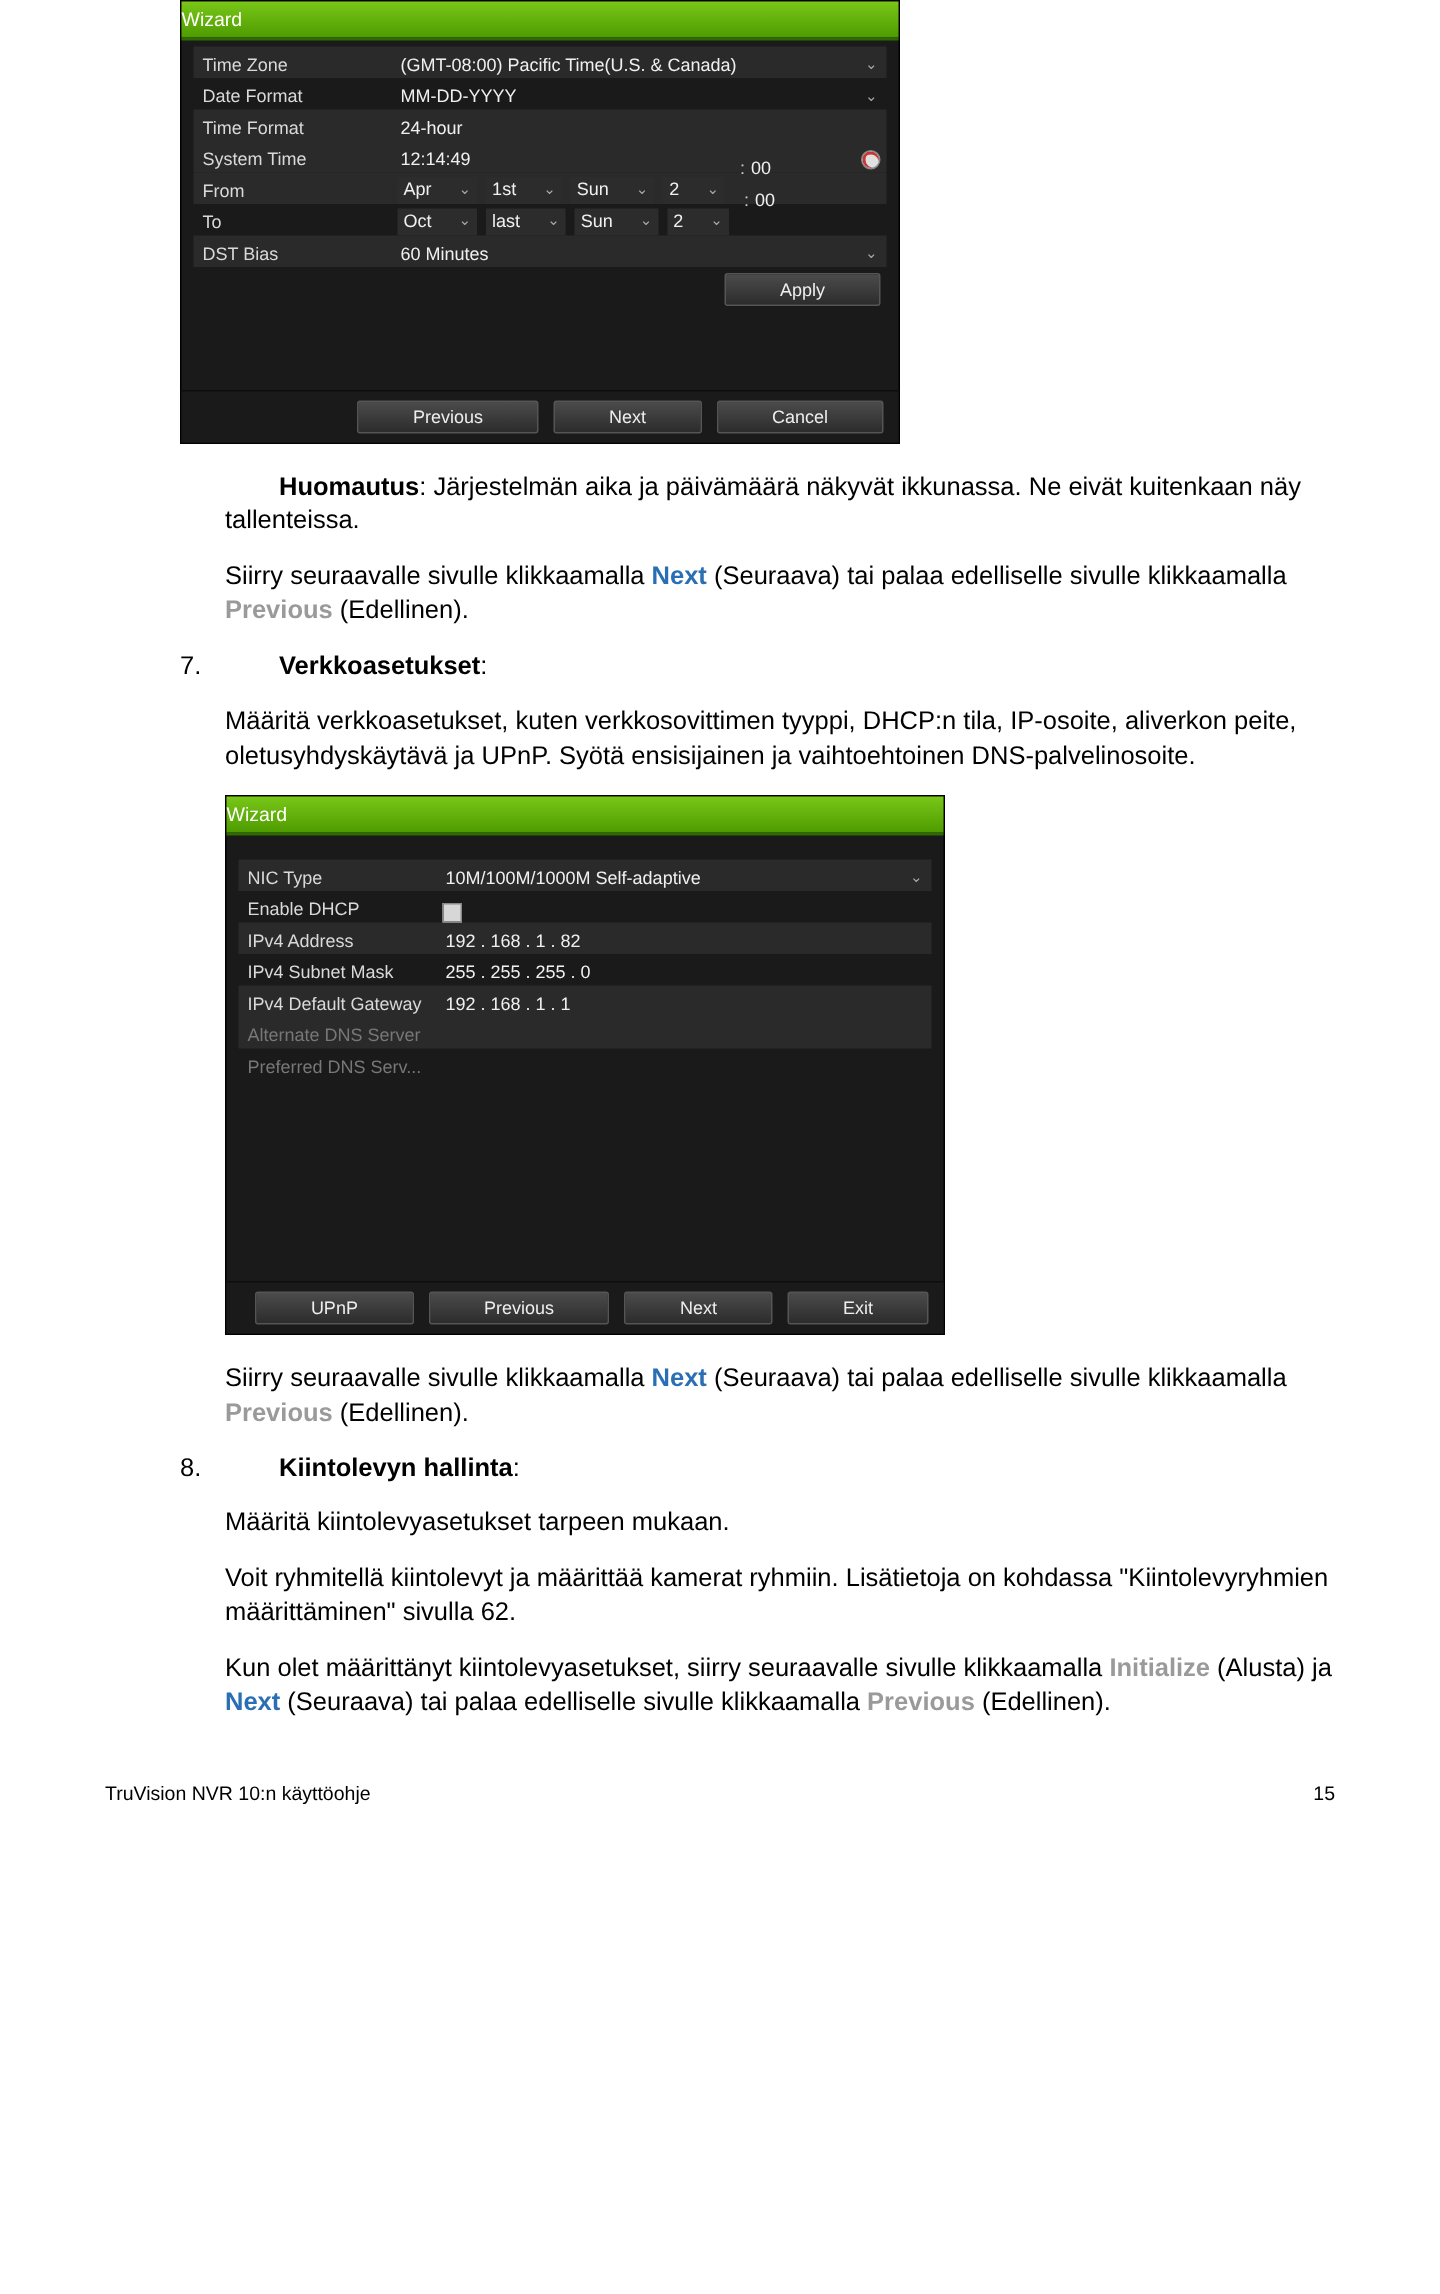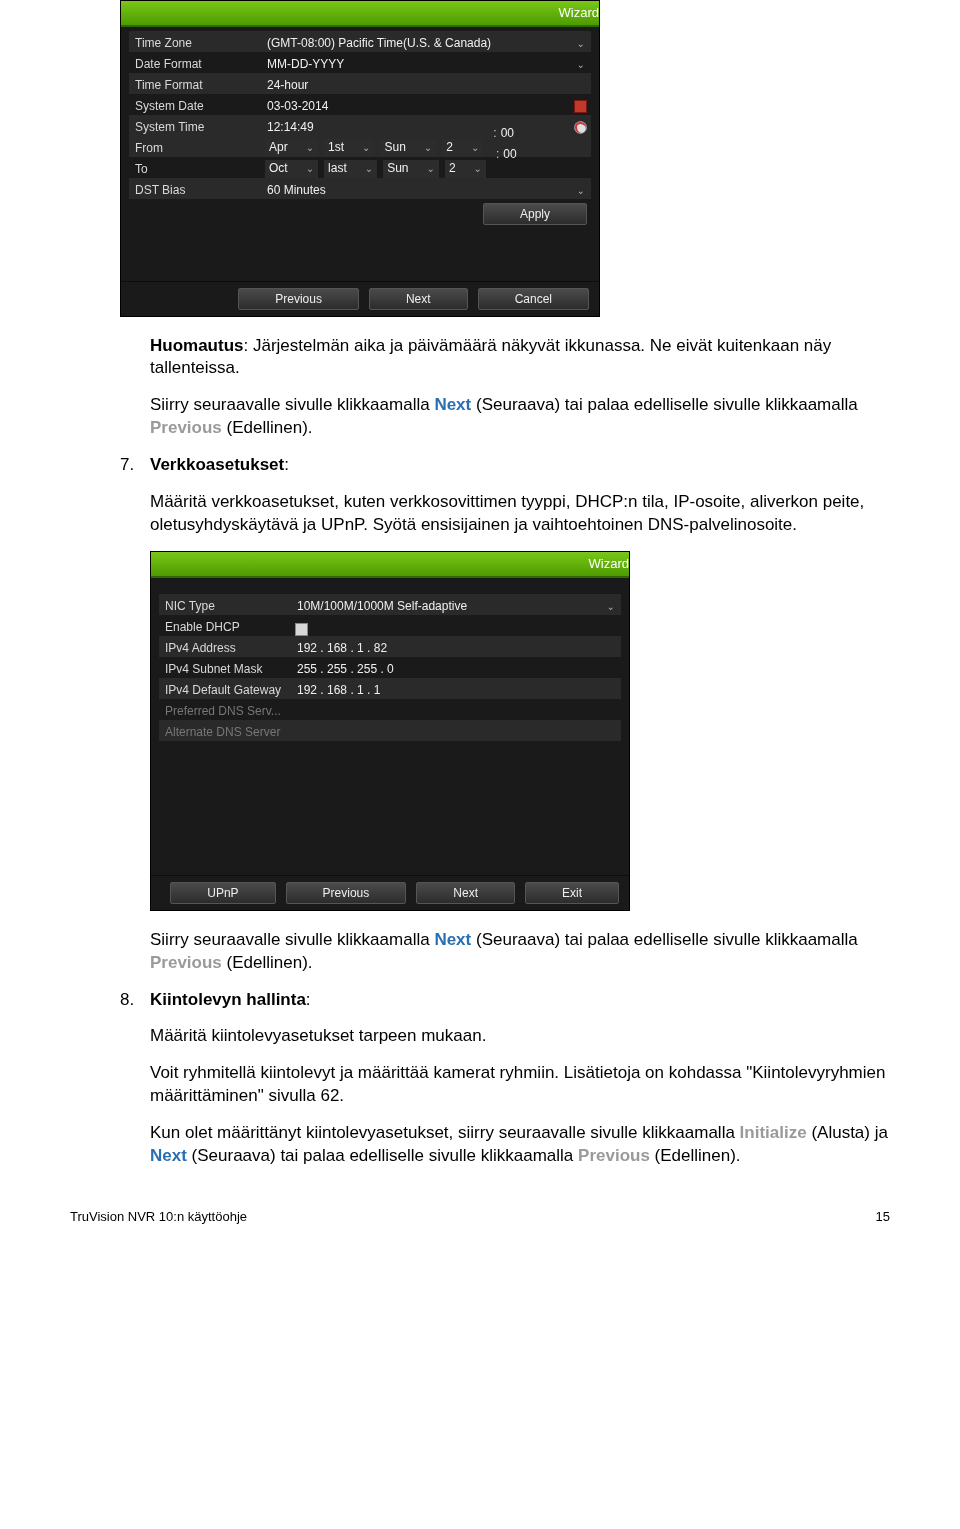--- a/index.html
+++ b/index.html
@@ -18,21 +18,21 @@
   .wizard {
     background: #1a1a1a;
     color: #cfcfcf;
     font-size: 12px;
     border: 1px solid #000;
     margin-bottom: 18px;
   }
   .wiz-titlebar {
     background: linear-gradient(#79c718, #4e9b00);
     color: #fff;
-    text-align: right;
+    text-align: left;
     font-weight: 400;
     padding: 3px 0;
     font-size: 13px;
     border-bottom: 2px solid #2e6a00;
   }
   .wiz-body { padding: 4px 8px 4px 8px; }
   .wiz-row {
     display: flex;
     align-items: flex-end;
     height: 21px;
@@ -113,21 +113,21 @@
     cursor: pointer;
   }
   .wiz-spacer { height: 50px; }
   .wiz-spacer-lg { height: 130px; }
 
   
   .para { margin: 14px 0 14px 50px; }
   .para-ind { margin-left: 80px; }
   .numitem { display: flex; margin: 14px 0 6px 50px; }
   .numitem .num { width: 30px; flex-shrink: 0; }
-  .bold { font-weight: 700; }
+  .bold { font-weight: 700; margin-left: 36px; }
   .blue { color: #2a6fb3; font-weight: 700; }
   .grey { color: #9a9a9a; font-weight: 700; }
 
   .footer {
     display: flex;
     justify-content: space-between;
     font-size: 13px;
     margin-top: 40px;
     color: #000;
     text-align: right;
@@ -150,27 +150,20 @@
       <div class="wiz-label">Date Format</div>
       <div class="wiz-val">
         <span class="wiz-val-text">MM-DD-YYYY</span>
         <span class="sel-chevron">⌄</span>
       </div>
     </div>
     <div class="wiz-row dark">
       <div class="wiz-label">Time Format</div>
       <div class="wiz-val">
         <span class="wiz-val-text">24-hour</span>
-      </div>
-    </div>
-    <div class="wiz-row">
-      <div class="wiz-label">System Date</div>
-      <div class="wiz-val">
-        <span class="wiz-val-text">03-03-2014</span>
-        <span class="cal-icon"></span>
       </div>
     </div>
     <div class="wiz-row dark">
       <div class="wiz-label">System Time</div>
       <div class="wiz-val">
         <span class="wiz-val-text">12:14:49</span>
         <span class="clock-icon"></span>
       </div>
     </div>
     <div class="wiz-row dark">
@@ -279,26 +272,26 @@
       <div class="wiz-val">
           <span class="wiz-val-text">255 . 255 . 255 . 0</span>
         </div>
     </div>
     <div class="wiz-row dark">
       <div class="wiz-label">IPv4 Default Gateway</div>
       <div class="wiz-val">
           <span class="wiz-val-text">192 . 168 . 1     . 1</span>
         </div>
     </div>
+    <div class="wiz-row dark">
+      <div class="wiz-label" style="color:#777;">Alternate DNS Server</div>
+      <div class="wiz-val"></div>
+    </div>
     <div class="wiz-row">
       <div class="wiz-label" style="color:#777;">Preferred DNS Serv...</div>
-      <div class="wiz-val"></div>
-    </div>
-    <div class="wiz-row dark">
-      <div class="wiz-label" style="color:#777;">Alternate DNS Server</div>
       <div class="wiz-val"></div>
     </div>
     <div class="wiz-spacer-lg"></div>
   </div>
   <div class="wiz-btnrow">
     <button class="wbtn">UPnP</button>
     <button class="wbtn">Previous</button>
     <button class="wbtn">Next</button>
     <button class="wbtn">Exit</button>
   </div>

